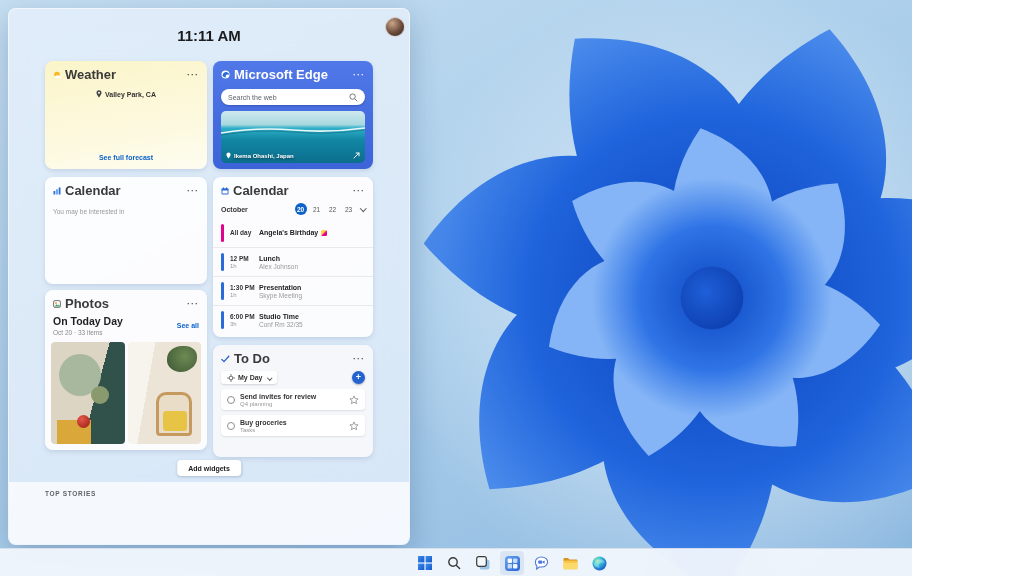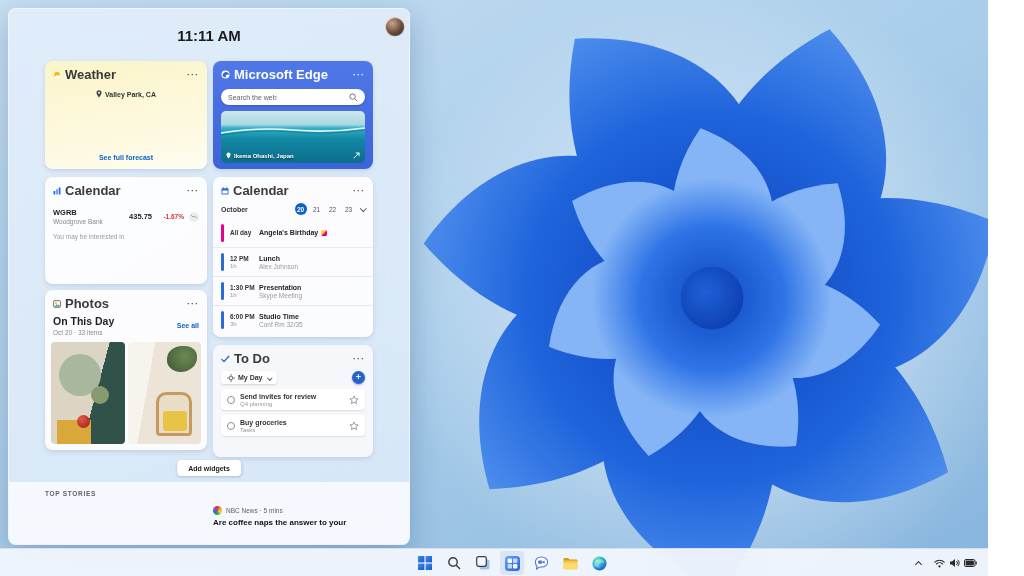--- a/index.html
+++ b/index.html
@@ -1,17 +1,17 @@
 <!DOCTYPE html>
 <html><head>
 <meta charset="utf-8">
 <style>
   * { margin:0; padding:0; box-sizing:border-box; }
   html,body { width:1024px; height:576px; font-family:"Liberation Sans","DejaVu Sans",sans-serif; }
-  .screen { position:relative; width:988px; height:576px; overflow:hidden; background:#9ec6e6; }
+  .screen { position:relative; width:912px; height:576px; overflow:hidden; background:#9ec6e6; }
   .wallpaper { position:absolute; inset:0; }
 
   
   .widgets-panel {
     position:absolute; left:8px; top:8px; width:402px; height:537px;
     border-radius:8px; overflow:hidden;
     background:rgba(232,240,250,0.78);
     backdrop-filter:blur(28px) saturate(1.15); -webkit-backdrop-filter:blur(28px) saturate(1.15);
     border:1px solid rgba(255,255,255,0.55);
     box-shadow:0 10px 30px rgba(10,40,90,0.25);
@@ -306,33 +306,20 @@
         <span class="icon-wrap">
           <svg width="8" height="8">
               <rect x="0.5" y="4" width="1.8" height="3.5" fill="#2b6bd8"></rect>
               <rect x="3.1" y="2.2" width="1.8" height="5.3" fill="#5ea0f0"></rect>
               <rect x="5.7" y="0.5" width="1.8" height="7" fill="#2b6bd8"></rect>
             </svg>
         </span>
         <span class="card-title">Calendar</span>
         <span class="more">···</span>
       </div>
-      <div class="stock-row">
-        <div class="stock-id">
-          <div class="sym">WGRB</div>
-          <div class="sname">Woodgrove Bank</div>
-        </div>
-        <div class="sprice">435.75</div>
-        <div class="schange down">-1.67%</div>
-        <span class="spark">
-          <svg width="6" height="5" viewBox="0 0 6 5">
-              <polyline points="0,1 2,3 3.5,2 6,4.5" fill="none" stroke="#9a9a9a" stroke-width="0.9"></polyline>
-            </svg>
-        </span>
-      </div>
       <div class="suggest">You may be interested in</div>
     </section>
 
     <section class="card calendar">
       <div class="card-header">
         <span class="icon-wrap">
           <svg width="8" height="8">
               <rect x="0.5" y="1.2" width="7" height="6.3" rx="1" fill="#2b6bd8"></rect>
               <rect x="1.4" y="3.5" width="5.2" height="3.1" rx="0.5" fill="#fff"></rect>
               <rect x="1.9" y="0.2" width="1" height="1.6" rx="0.4" fill="#2b6bd8"></rect>
@@ -416,21 +403,21 @@
               <rect x="0.6" y="0.6" width="6.8" height="6.8" rx="1.4" fill="none" stroke="#666" stroke-width="0.9"></rect>
               <circle cx="3" cy="3" r="1" fill="#f2a33a"></circle>
               <path d="M1.5 6.4 L3.6 4.2 L5 5.6 L6 4.6 L6.9 6.4 Z" fill="#3ba558"></path>
             </svg>
         </span>
         <span class="card-title">Photos</span>
         <span class="more">···</span>
       </div>
       <div class="photos-head">
         <div>
-          <div class="otd">On This Day</div>
+          <div class="otd">On Today Day</div>
           <div class="otd-sub">Oct 20 · 33 items</div>
         </div>
         <span class="see-all">See all</span>
       </div>
       <div class="collage">
         <div class="photo p1">
           <span class="circ1"></span>
             <span class="circ2"></span>
             <span class="block"></span>
             <span class="fruit"></span>
@@ -494,27 +481,20 @@
               <path d="M5 0.9 L6.2 3.6 L9.1 3.9 L6.9 5.8 L7.6 8.7 L5 7.2 L2.4 8.7 L3.1 5.8 L0.9 3.9 L3.8 3.6 Z" fill="none" stroke="#8a8a8a" stroke-width="0.8"></path>
             </svg>
         </span>
       </div>
     </section>
 
     <button class="add-widgets">Add widgets</button>
 
     <div class="stories">
       <div class="stories-label">TOP STORIES</div>
-      <div class="story s2">
-        <div class="story-meta">
-          <span class="favicon nbc"></span>
-          <span>NBC News · 5 mins</span>
-        </div>
-        <div class="story-headline">Are coffee naps the answer to your</div>
-      </div>
     </div>
   </div>
 
   <div class="taskbar">
     <div class="tb-center">
       <div class="tb-btn">
         <svg width="14" height="14" viewBox="0 0 14 14">
             <defs>
               <linearGradient id="wg" x1="0" y1="0" x2="1" y2="1">
                 <stop offset="0" stop-color="#3d8ef0"></stop>

